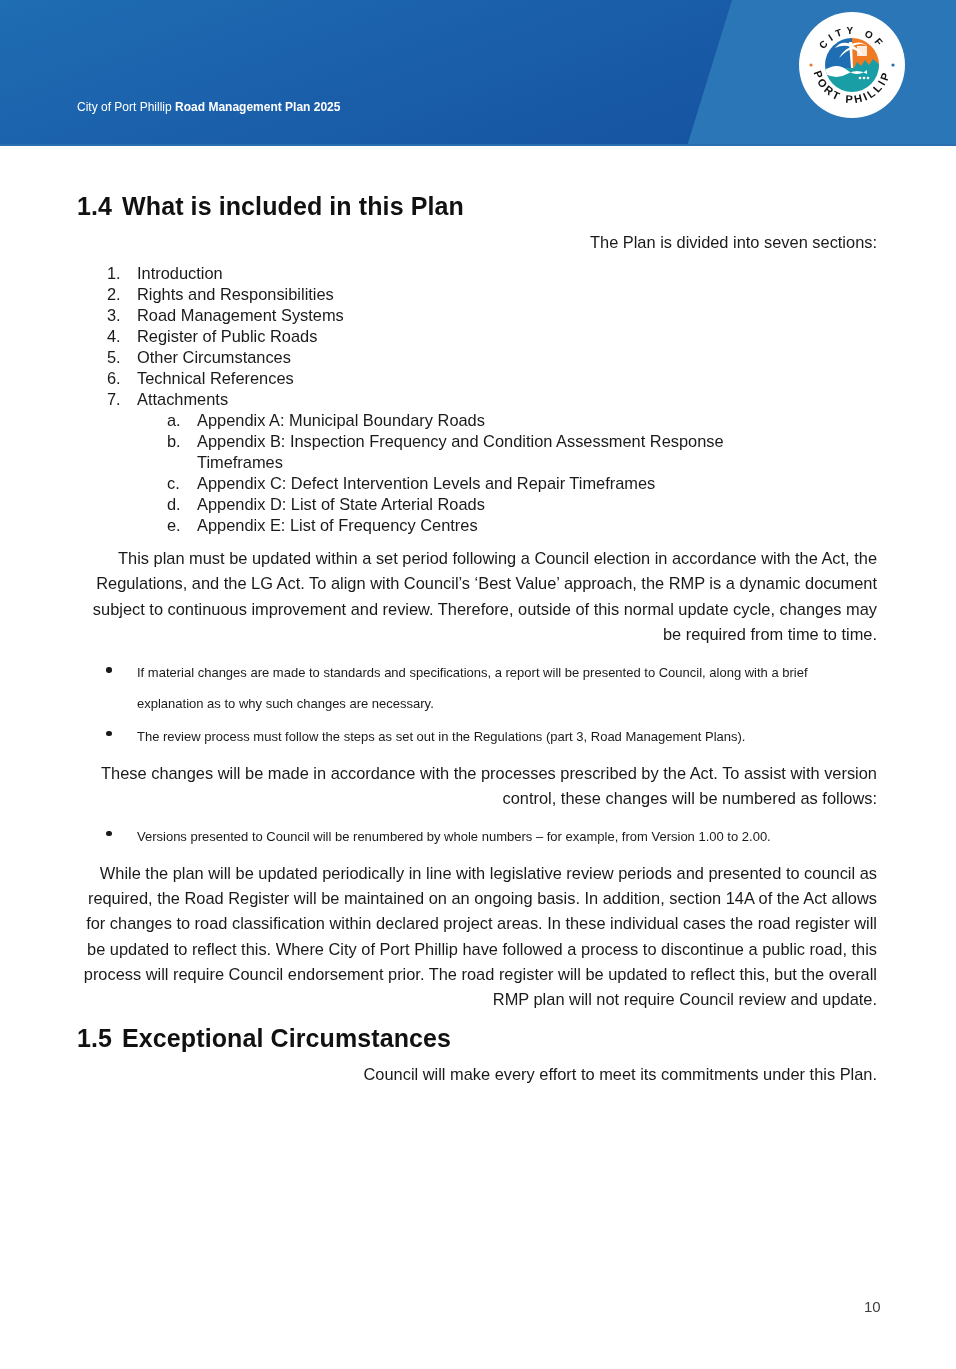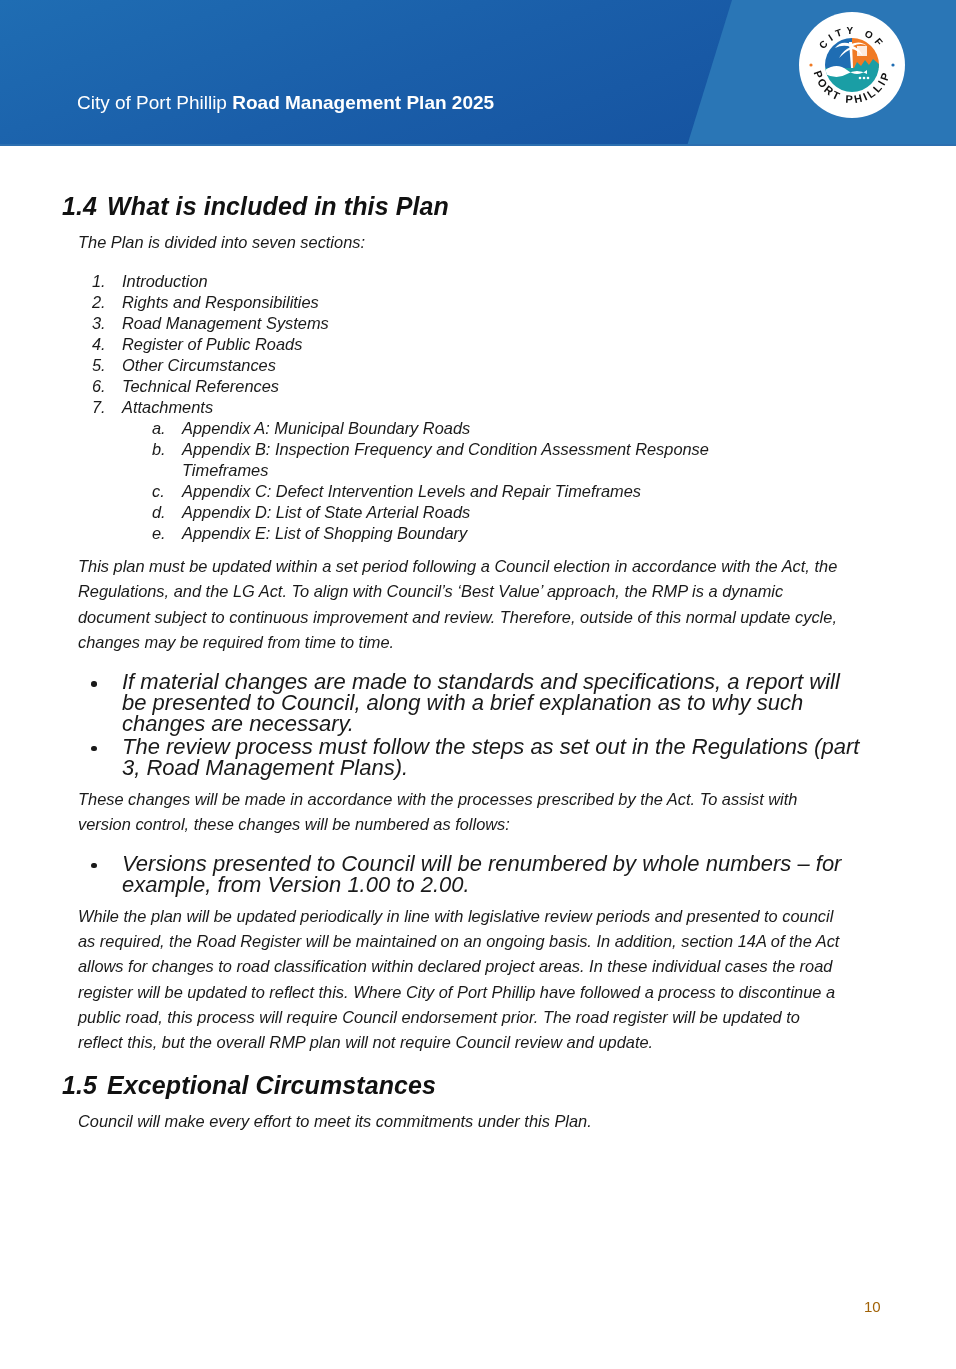--- a/index.html
+++ b/index.html
@@ -7,55 +7,55 @@
            font-family: "Liberation Sans", sans-serif; color: #1a1a1a; }
 
     
     .header { position: absolute; left: 0; top: 0; width: 956px; height: 146px;
               background: linear-gradient(160deg, #1f6db3 0%, #1a5ea9 45%, #144f9d 100%);
               overflow: hidden; }
     .header-band { position: absolute; top: 0; left: 0; width: 956px; height: 146px;
                    background: #2a76b6;
                    clip-path: polygon(732px 0, 956px 0, 956px 146px, 687px 146px); }
     .header-bottom-line { position: absolute; left: 0; bottom: 0; width: 956px; height: 2px; background: #2c6fb0; }
-    .header-title { position: absolute; left: 77px; top: 92px; font-size: 19px; color: #ffffff; white-space: nowrap; }
+    .header-title { position: absolute; left: 77px; top: 100px; font-size: 12px; color: #ffffff; white-space: nowrap; }
     .header-title .light { font-weight: normal; }
     .header-title .bold { font-weight: bold; }
 
     .logo { position: absolute; left: 797px; top: 12px; width: 110px; height: 106px; }
 
     
-    .content { position: absolute; left: 62px; top: 192px; width: 800px; font-style: italic; }
+    .content { position: absolute; left: 77px; top: 192px; width: 800px; }
     h2 { margin: 0; font-size: 25px; font-weight: bold; color: #111; letter-spacing: 0.1px; }
     h2 .num { margin-right: 10px; }
-    p { margin: 16px; font-size: 16.4px; line-height: 25.2px; }
+    p { margin: 0; font-size: 16.4px; line-height: 25.2px; text-align: right; }
 
     .intro { margin-top: 9px; }
 
     ol.sections { list-style: none; margin: 8px 0 0 0; padding: 0; }
     ol.sections > li { position: relative; padding-left: 60px; font-size: 16.4px; line-height: 21px; }
     ol.sections > li .marker { position: absolute; left: 30px; }
     ol.sub { list-style: none; margin: 0; padding: 0; }
     ol.sub > li { position: relative; padding-left: 60px; font-size: 16.4px; line-height: 21px; }
     ol.sub > li .marker { position: absolute; left: 30px; }
 
     .para-update { margin-top: 10px; }
     .para-process { margin-top: 10px; }
 
     ul.bullets { list-style: none; margin: 10px 0 0 0; padding: 0; }
-    ul.bullets > li { position: relative; padding-left: 60px; font-size: 22px; line-height: 21px; margin-bottom: 1.5px; }
+    ul.bullets > li { position: relative; padding-left: 60px; font-size: 13px; line-height: 31px; margin-bottom: 1.5px; }
     ul.bullets > li .dot { position: absolute; left: 29px; top: 10px; width: 5.5px; height: 5.5px; border-radius: 50%; background: #1a1a1a; }
 
     .para-changes { margin-top: 9px; }
     .para-while { margin-top: 9px; }
 
     .h-exceptional { margin-top: 12px; }
     .para-exceptional { margin-top: 9px; }
 
-    .page-number { position: absolute; left: 864px; top: 1298px; font-size: 15px; color: #a16207; }
+    .page-number { position: absolute; left: 864px; top: 1298px; font-size: 15px; color: #404040; }
   </style>
 </head>
 <body>
 
 <div class="header">
   <div class="header-band"></div>
   <div class="header-bottom-line"></div>
   <div class="header-title">
     <span class="light">City of Port Phillip</span>
     <span class="bold">Road Management Plan 2025</span>
@@ -108,21 +108,21 @@
     <li><span class="marker">3.</span><span>Road Management Systems</span></li>
     <li><span class="marker">4.</span><span>Register of Public Roads</span></li>
     <li><span class="marker">5.</span><span>Other Circumstances</span></li>
     <li><span class="marker">6.</span><span>Technical References</span></li>
     <li><span class="marker">7.</span><span>Attachments</span>
       <ol class="sub">
         <li><span class="marker">a.</span><span>Appendix A: Municipal Boundary Roads</span></li>
         <li style="padding-right:70px"><span class="marker">b.</span><span>Appendix B: Inspection Frequency and Condition Assessment Response Timeframes</span></li>
         <li><span class="marker">c.</span><span>Appendix C: Defect Intervention Levels and Repair Timeframes</span></li>
         <li><span class="marker">d.</span><span>Appendix D: List of State Arterial Roads</span></li>
-        <li><span class="marker">e.</span><span>Appendix E: List of Shopping Boundary</span></li>
+        <li><span class="marker">e.</span><span>Appendix E: List of Frequency Centres</span></li>
       </ol>
     </li>
   </ol>
 
   <p class="para-update">This plan must be updated within a set period following a Council election in accordance with the Act, the Regulations, and the LG Act. To align with Council’s ‘Best Value’ approach, the RMP is a dynamic document subject to continuous improvement and review. Therefore, outside of this normal update cycle, changes may be required from time to time.</p>
 
 
   <ul class="bullets">
     <li><span class="dot"></span><span>If material changes are made to standards and specifications, a report will be presented to Council, along with a brief explanation as to why such changes are necessary.</span></li>
     <li><span class="dot"></span><span>The review process must follow the steps as set out in the Regulations (part 3, Road Management Plans).</span></li>

